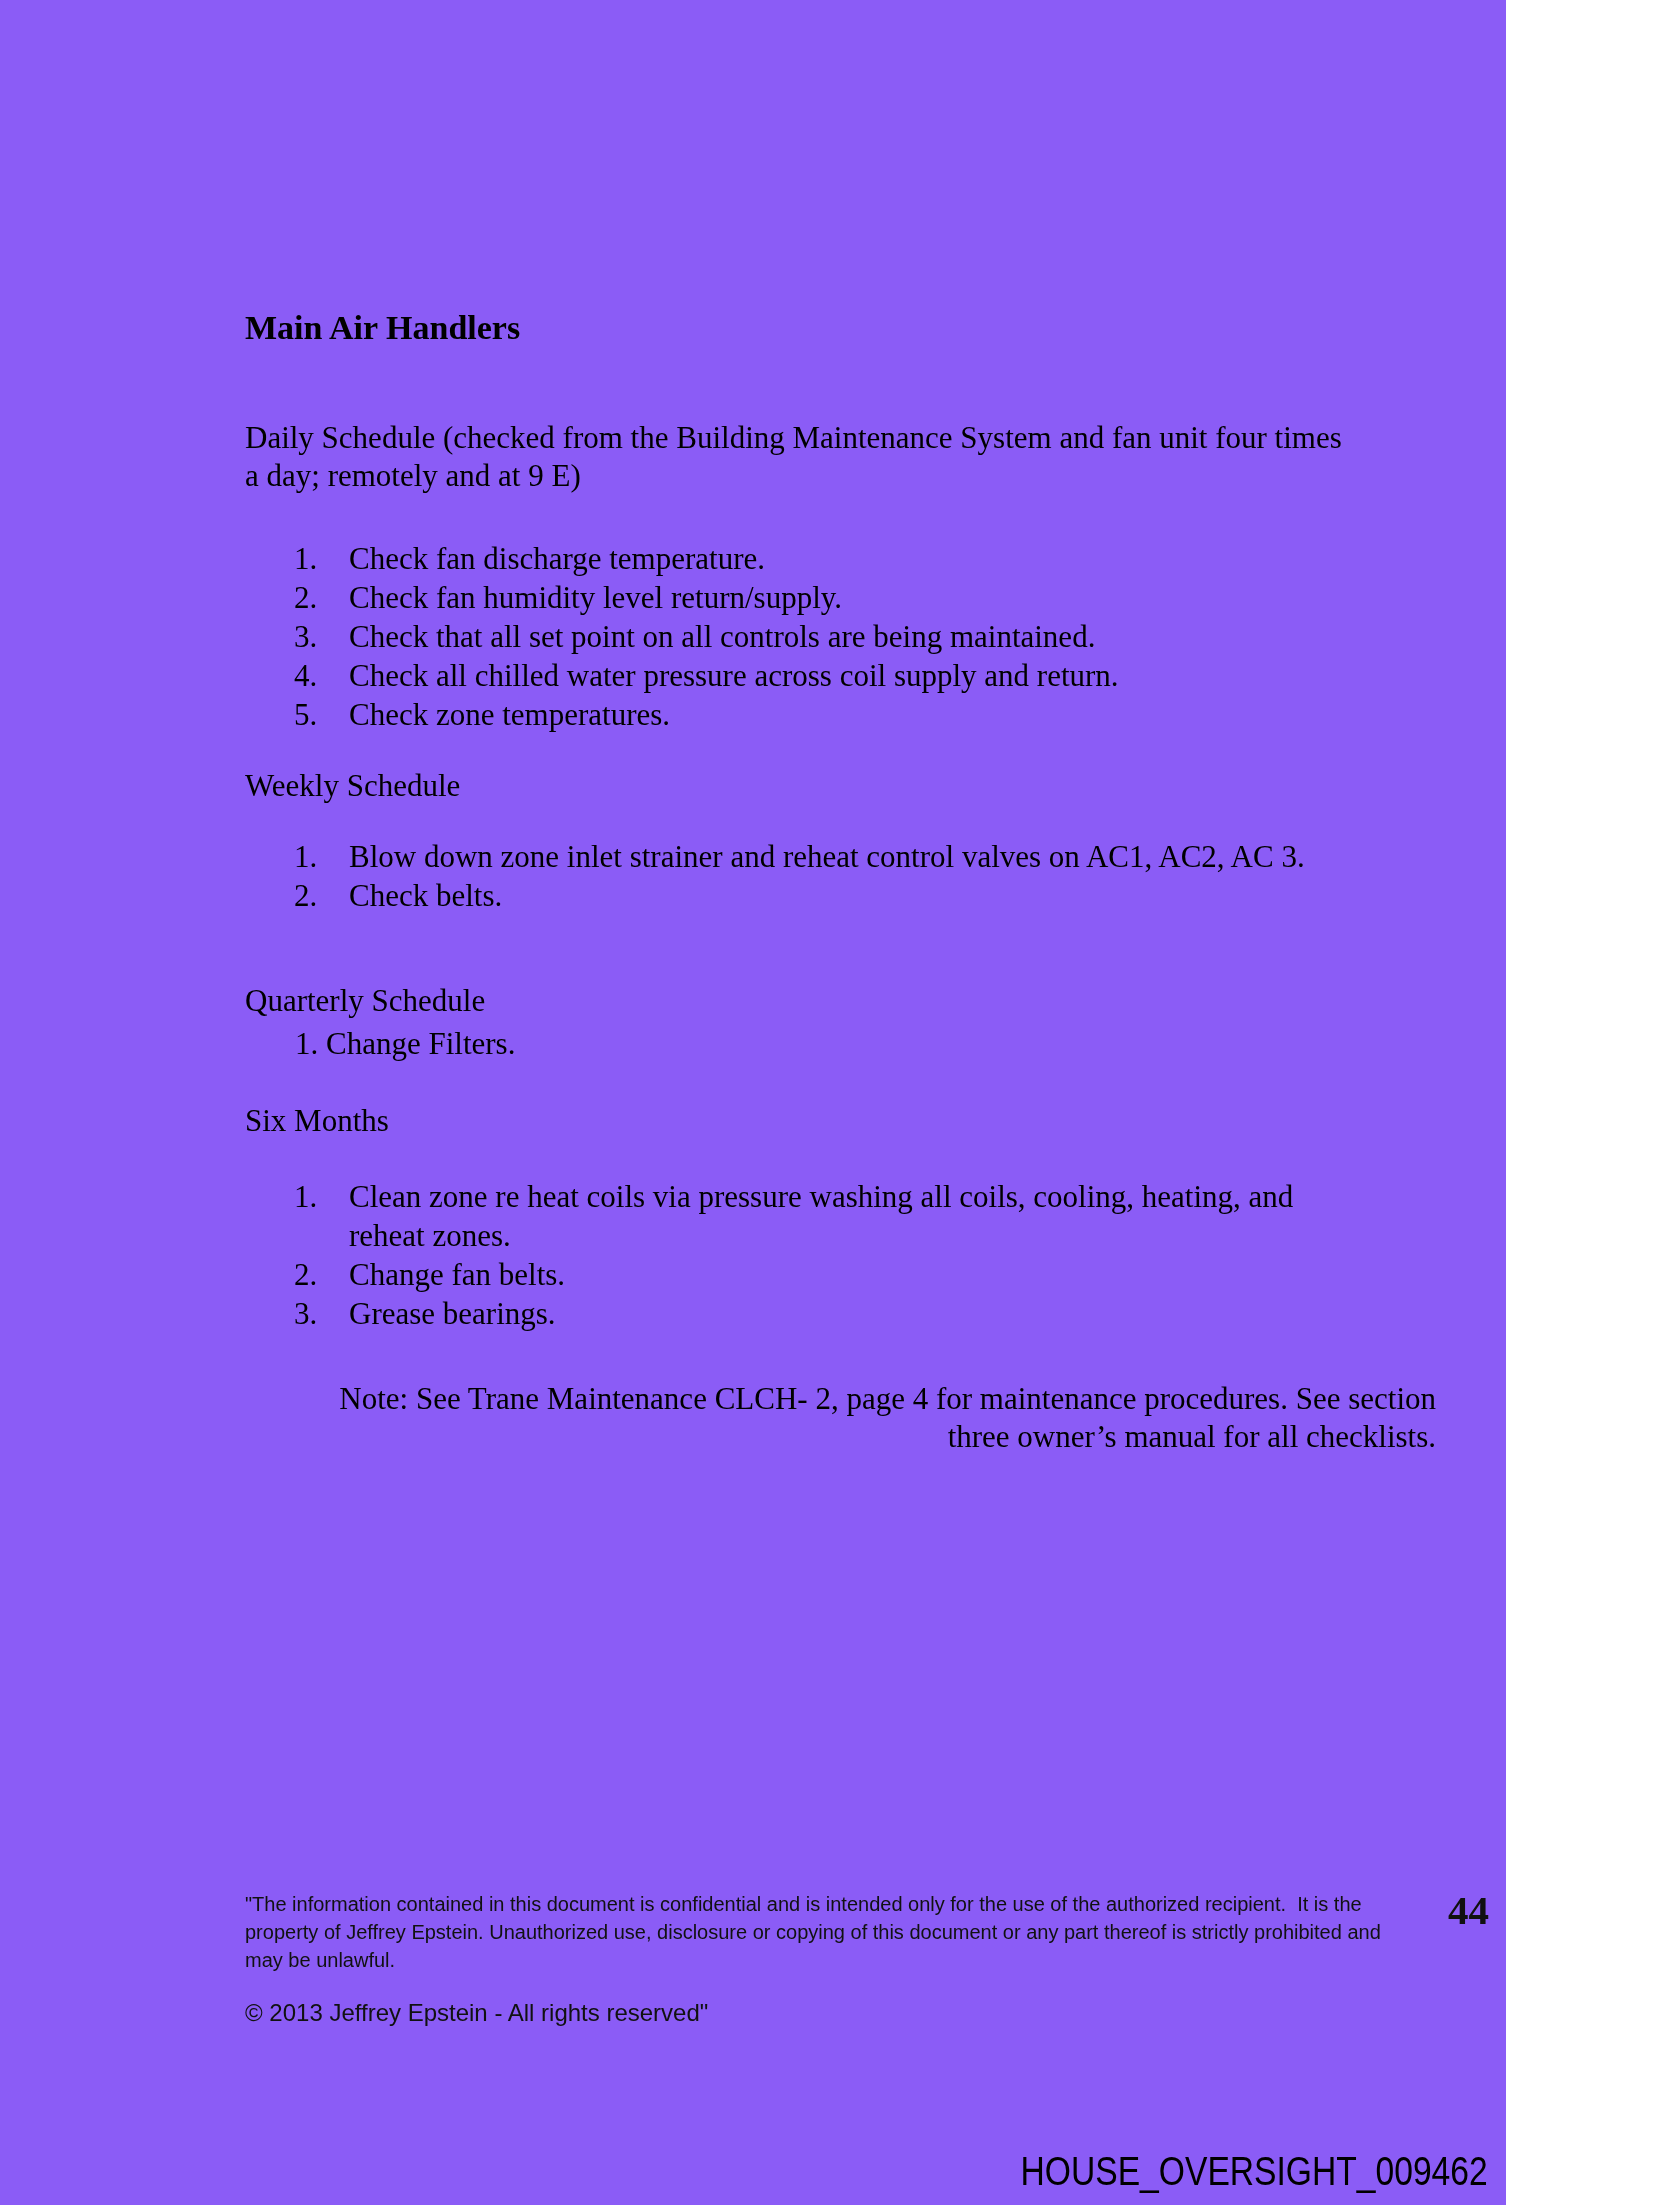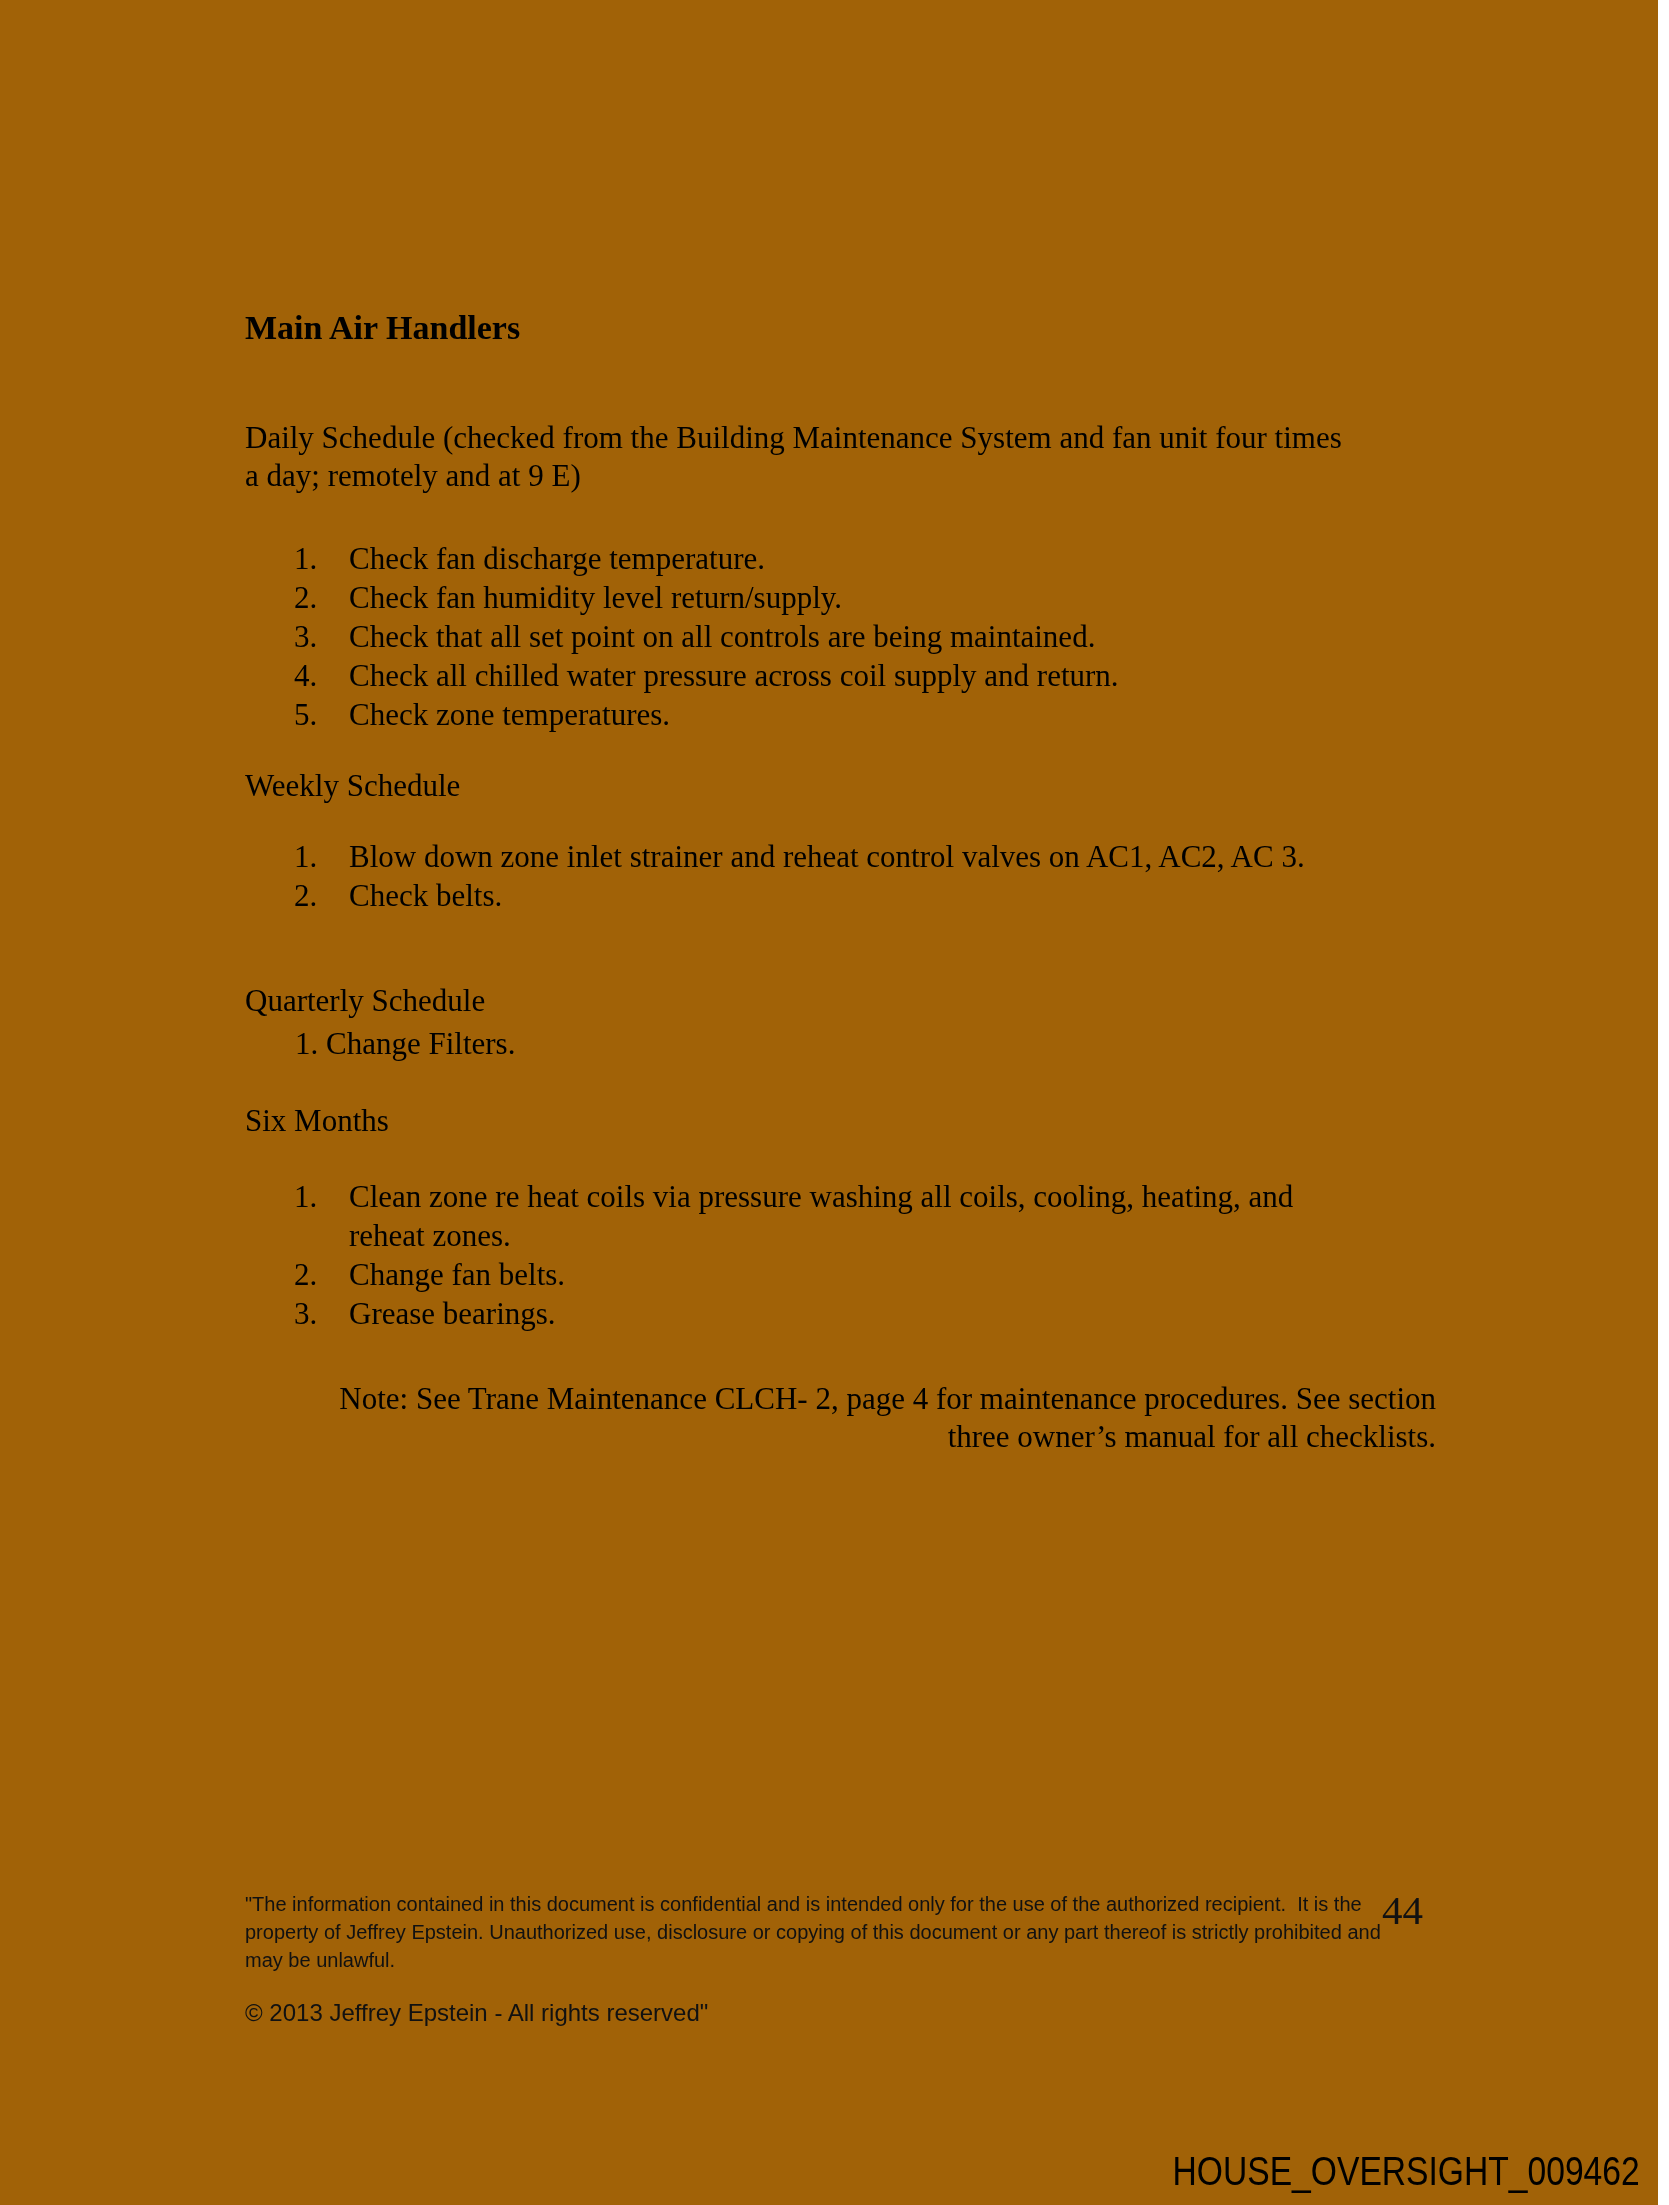--- a/index.html
+++ b/index.html
@@ -1,20 +1,20 @@
 <!DOCTYPE html>
 <html style="font-size:10.5px"><head>
 <meta charset="utf-8">
 <style>
   html, body { margin:0; padding:0; background:#ffffff; }
   .page {
     position:relative;
-    width:1658px;
+    width:1506px;
     height:2205px;
-    background:#a16207;
+    background:#8b5cf6;
     color:#000000;
     font-family:"Liberation Serif", serif;
     overflow:hidden;
   }
   .abs { position:absolute; left:245px; }
   .doc-title {
     top:308px;
     font-size:34px;
     font-weight:bold;
     line-height:39px;
@@ -45,25 +45,26 @@
   }
   .footer-text {
     font-family:"Liberation Sans", sans-serif;
     font-size:20px;
     line-height:28px;
     white-space:pre-wrap;
     width:1152px;
     color:#111111;
   }
   .page-number {
-    left:1382px;
+    left:1448px;
     top:1886px;
     font-size:41px;
     font-family:"Liberation Serif", serif;
     color:#111111;
+    font-weight:bold;
   }
   .copyright {
     top:1999px;
     font-family:"Liberation Sans", sans-serif;
     font-size:24px;
     color:#111111;
   }
   .bates {
     position:absolute;
     right:18.3px;

